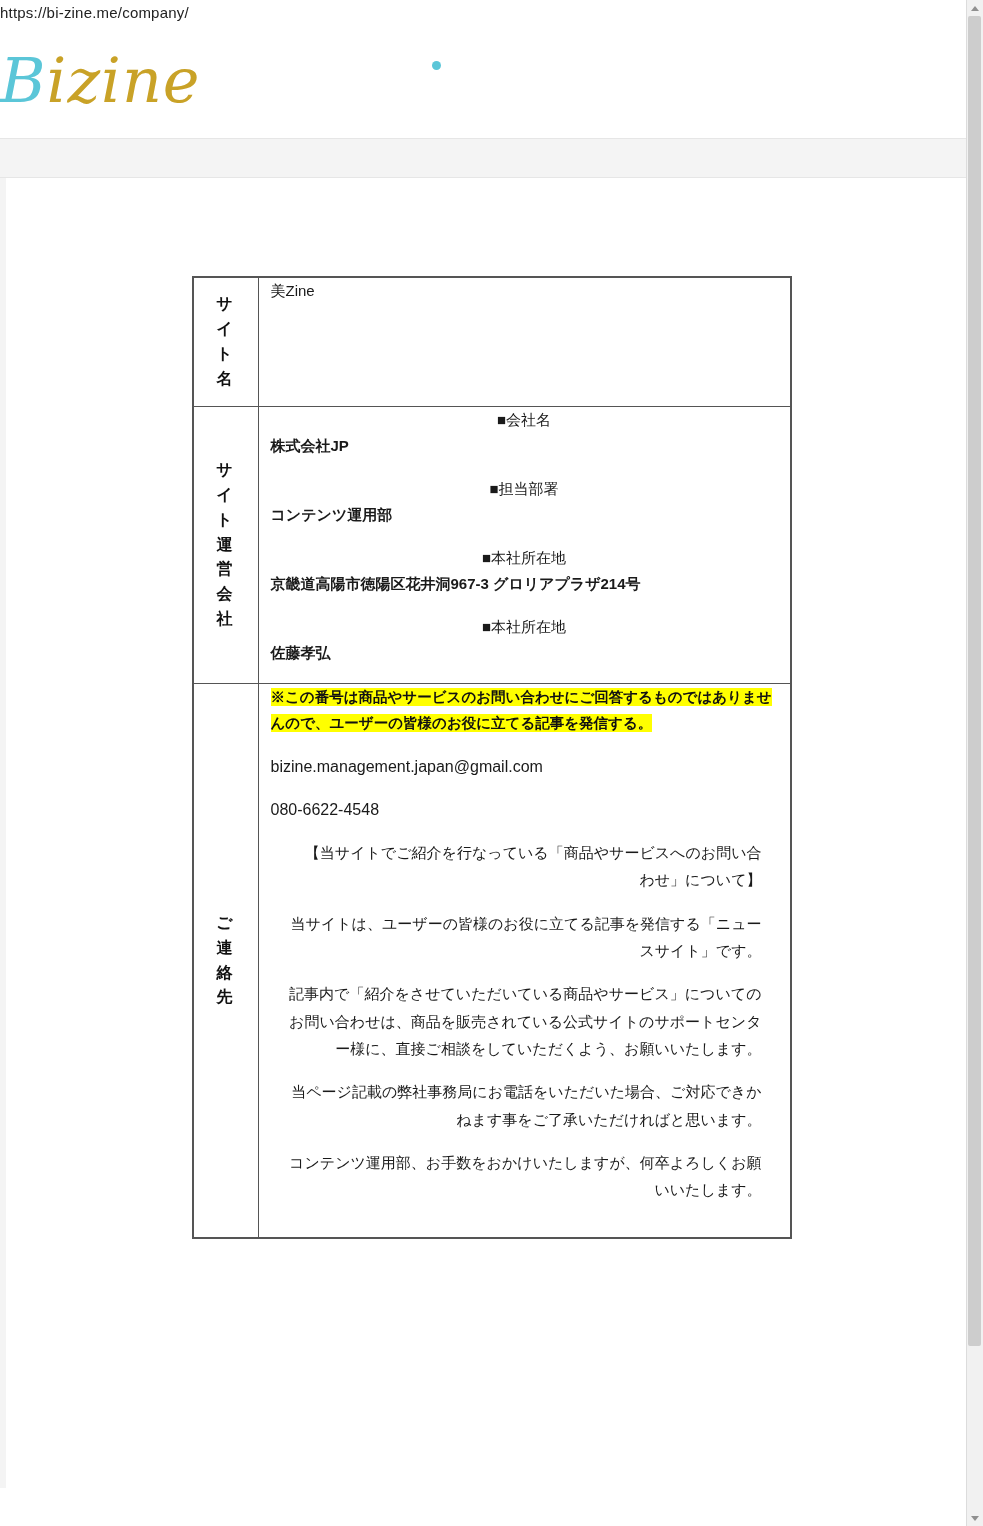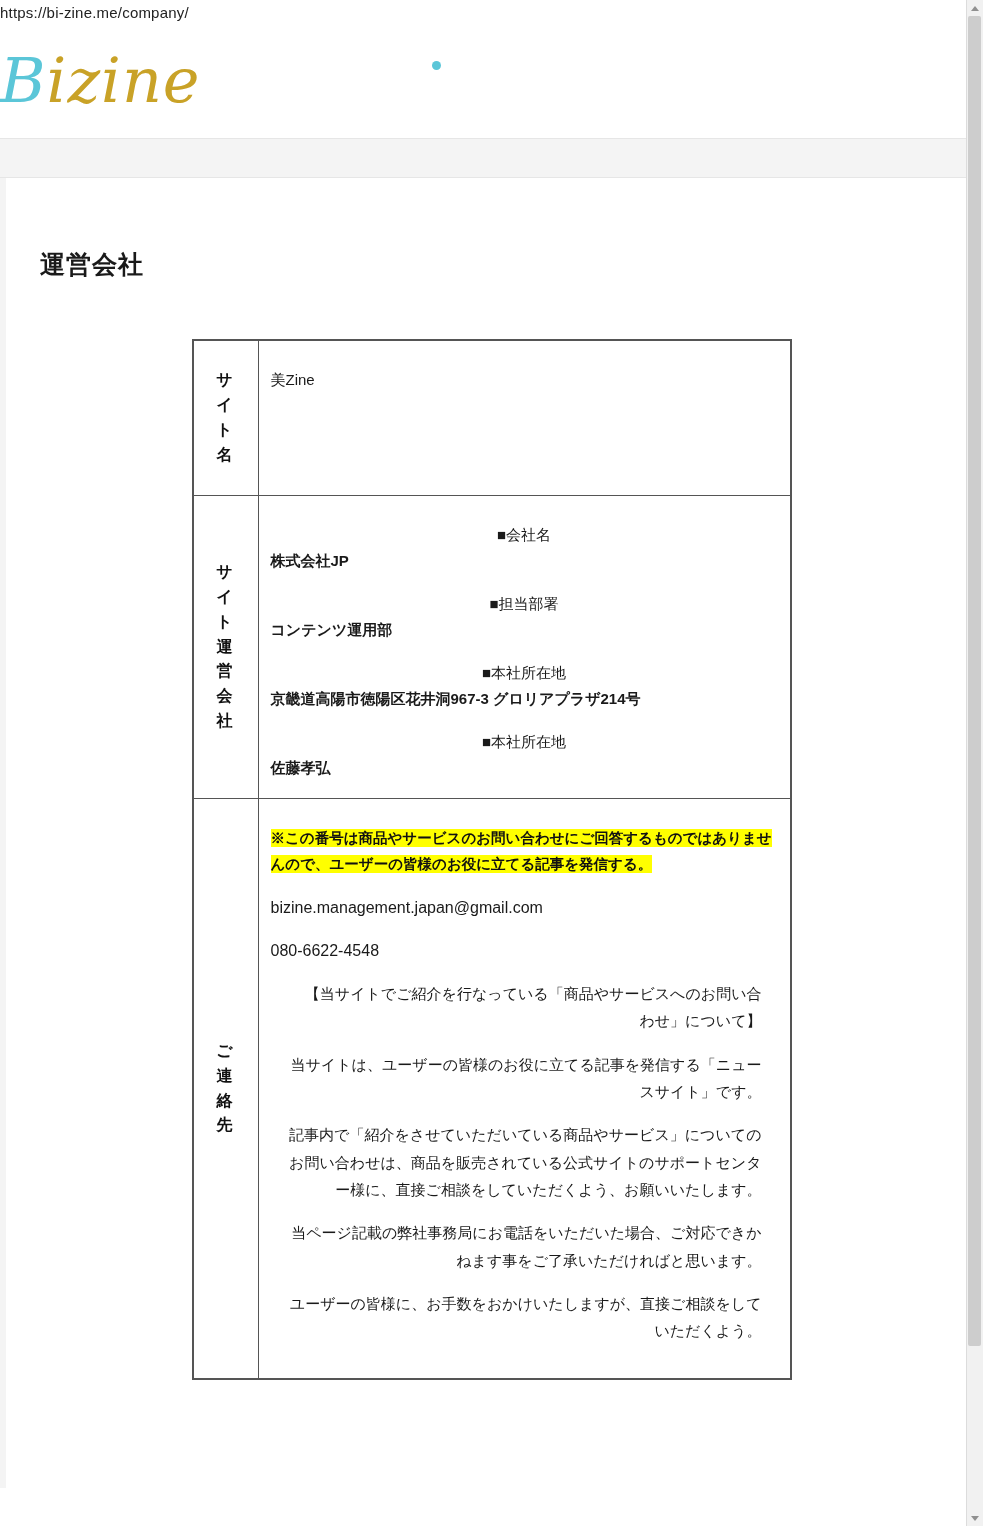--- a/index.html
+++ b/index.html
@@ -155,21 +155,21 @@
     padding: 6px 4px;
     line-height: 1.55;
   }
   table.company-table th .vert {
     display: block;
     letter-spacing: 2px;
   }
   table.company-table td {
     border: 1px solid #555;
     vertical-align: top;
-    padding: 26px 12px 18px 12px;
+    padding: 0 12px 18px 12px;
     font-size: 15px;
     color: #1a1a1a;
     line-height: 1.7;
   }
   .row-site-name td { height: 110px; vertical-align: middle; padding-top: 0; padding-bottom: 0;}
   .block { margin: 0 0 18px 0; }
   .block:last-child { margin-bottom: 0; }
   .block .lbl { display: block; text-align: center; }
   .block .val { display: block; font-weight: bold; }
 
@@ -209,21 +209,20 @@
       <span class="b-blue">B</span><span>izine</span>
       <span class="dot"></span>
     </div>
   </div>
 
   <div class="nav-strip"></div>
 
   <div class="content-wrap">
     <div class="content-inner">
 
-      <h1 class="page-title">運営会社</h1>
 
       <table class="company-table">
         <tbody>
           <tr class="row-site-name">
             <th>
               <span class="vert">
                   <div>サ</div>
                   <div>イ</div>
                   <div>ト</div>
                   <div>名</div>
@@ -278,21 +277,21 @@
             <td>
               <div>
                 <span class="notice">※この番号は商品やサービスのお問い合わせにご回答するものではありませんので、ユーザーの皆様のお役に立てる記事を発信する。</span>
               </div>
               <div class="contact-line contact-top">bizine.management.japan@gmail.com</div>
               <div class="contact-line">080-6622-4548</div>
               <p class="para indent">【当サイトでご紹介を行なっている「商品やサービスへのお問い合わせ」について】</p>
               <p class="para">当サイトは、ユーザーの皆様のお役に立てる記事を発信する「ニュースサイト」です。</p>
               <p class="para">記事内で「紹介をさせていただいている商品やサービス」についてのお問い合わせは、商品を販売されている公式サイトのサポートセンター様に、直接ご相談をしていただくよう、お願いいたします。</p>
               <p class="para">当ページ記載の弊社事務局にお電話をいただいた場合、ご対応できかねます事をご了承いただければと思います。</p>
-              <p class="para">ユーザーの皆様に、お手数をおかけいたしますが、直接ご相談をしていただくよう。</p>
+              <p class="para">コンテンツ運用部、お手数をおかけいたしますが、何卒よろしくお願いいたします。</p>
             </td>
           </tr>
         </tbody>
       </table>
 
     </div>
   </div>
 </div>
 
 </body></html>

